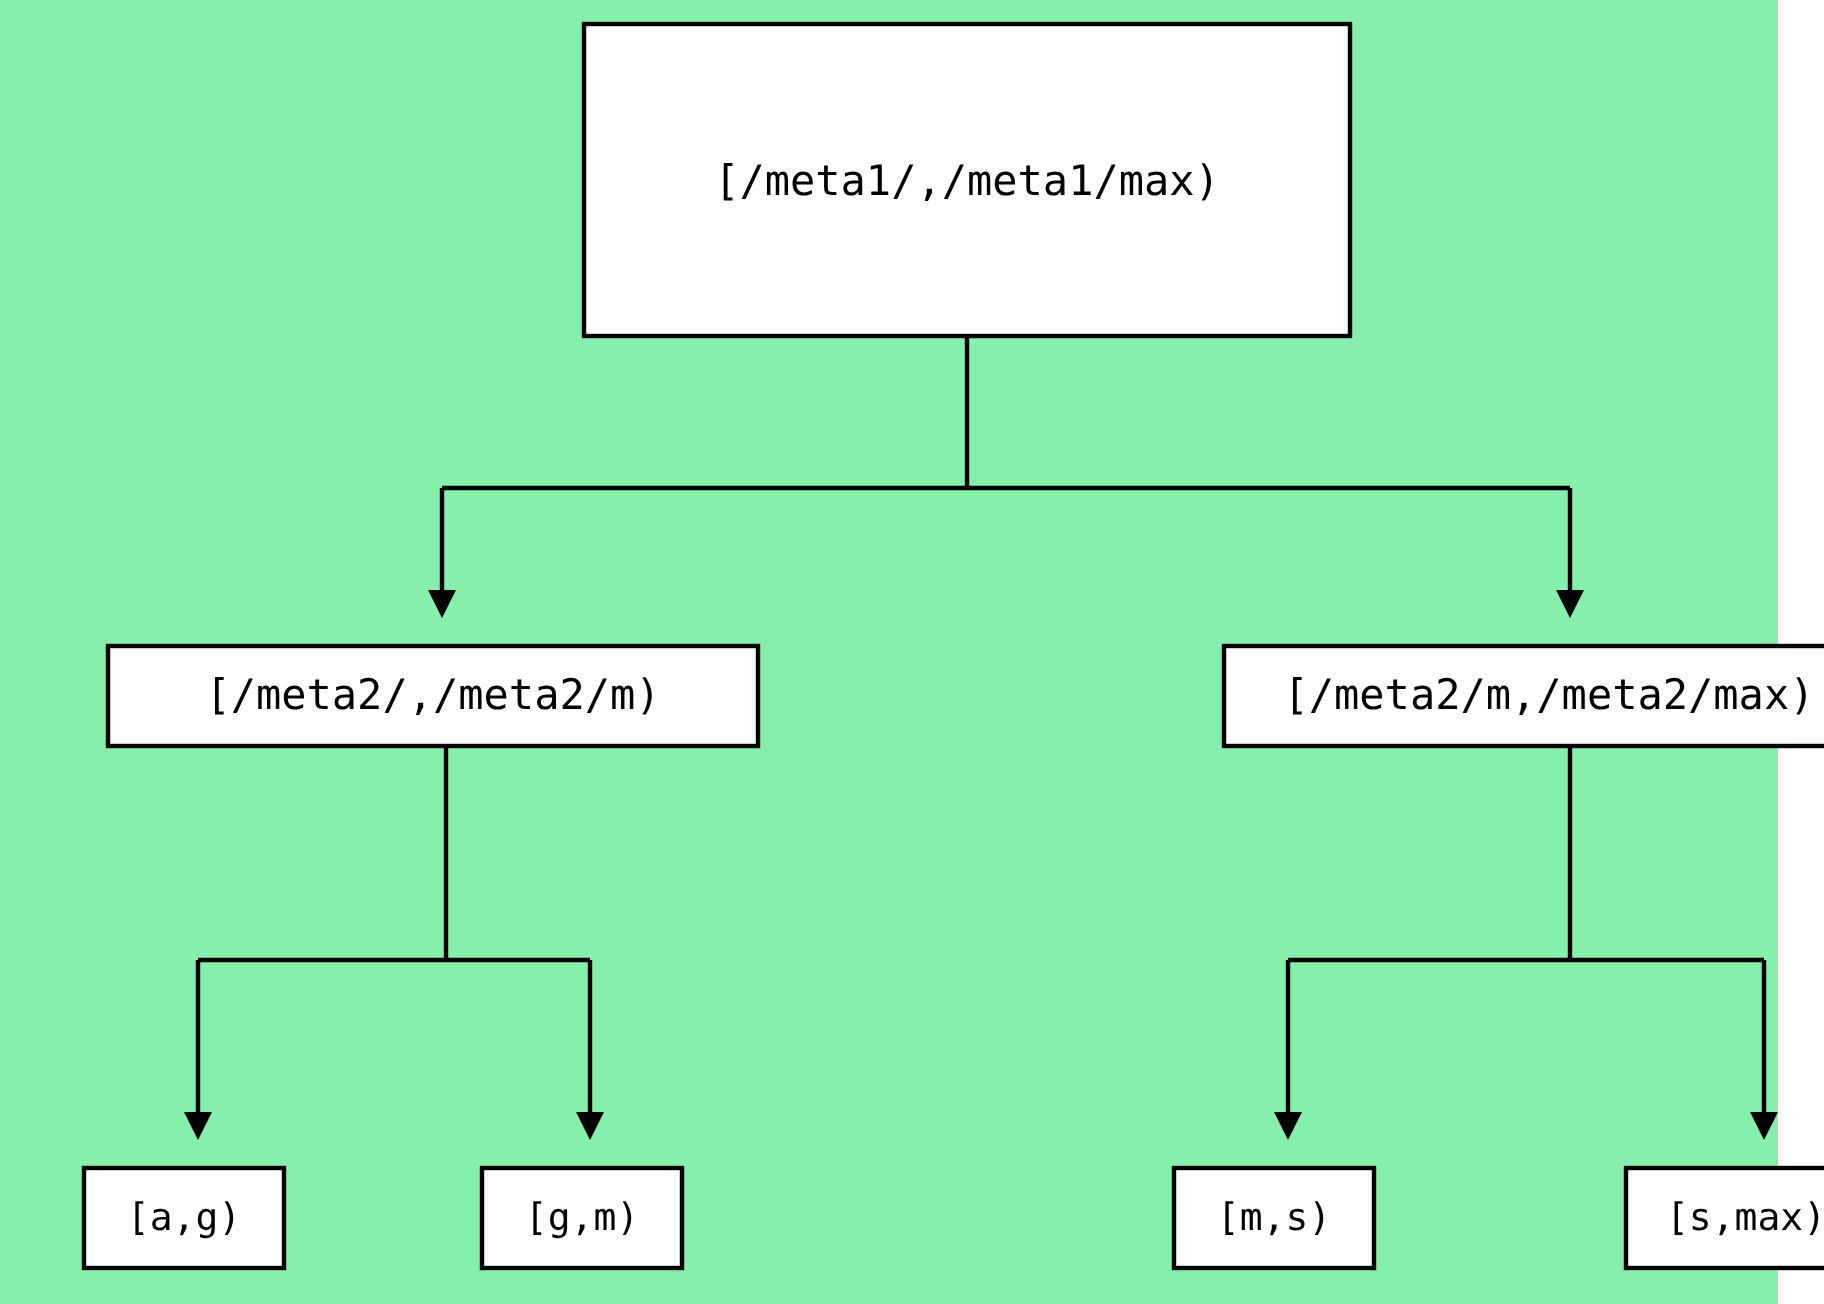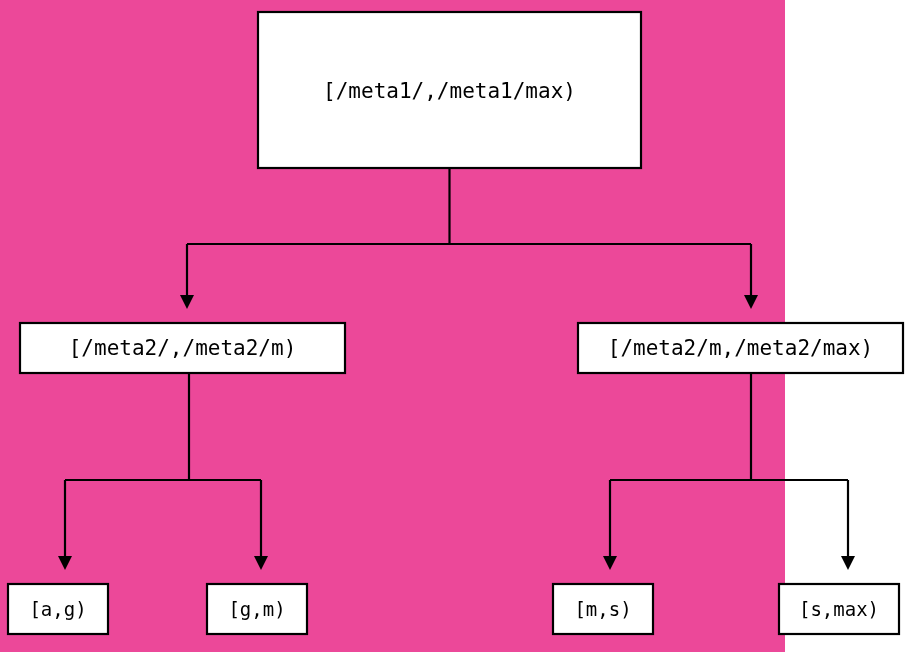--- a/index.html
+++ b/index.html
@@ -8,23 +8,24 @@
     background: #ffffff;
   }
   body {
     width: 912px;
     height: 652px;
     font-family: "DejaVu Sans Mono", "Liberation Mono", monospace;
     overflow: hidden;
   }
   #diagram-root {
     position: relative;
-    width: 785px;
+    width: 855px;
     height: 652px;
-    background: #ec4899;
+    background: #86efac;
+    padding-left: 34px;
   }
   svg#tree-canvas {
     display: block;
     width: 912px;
     height: 652px;
   }
   .node-box {
     fill: #ffffff;
     stroke: #000000;
     stroke-width: 2.2;

